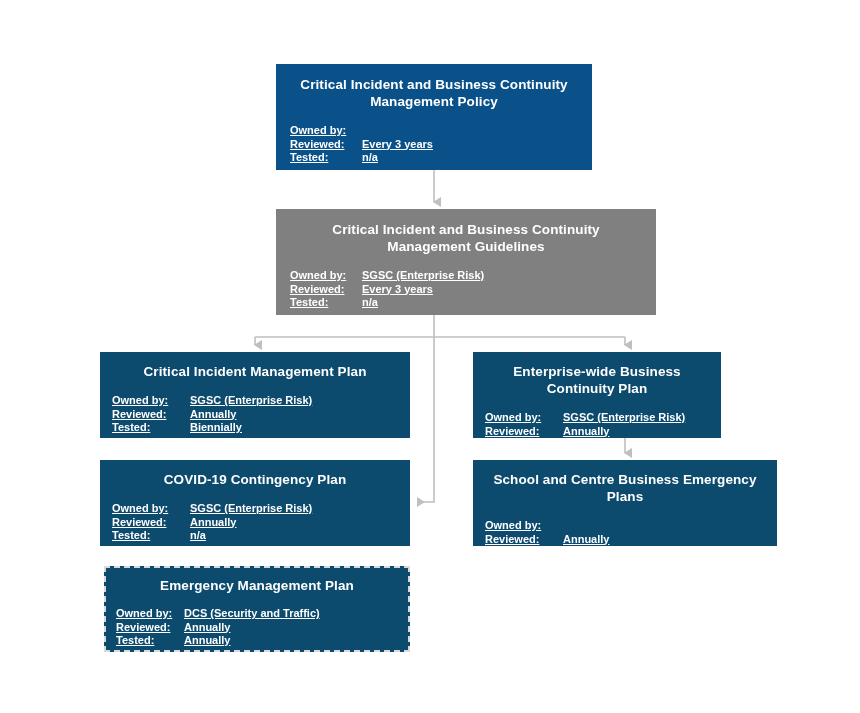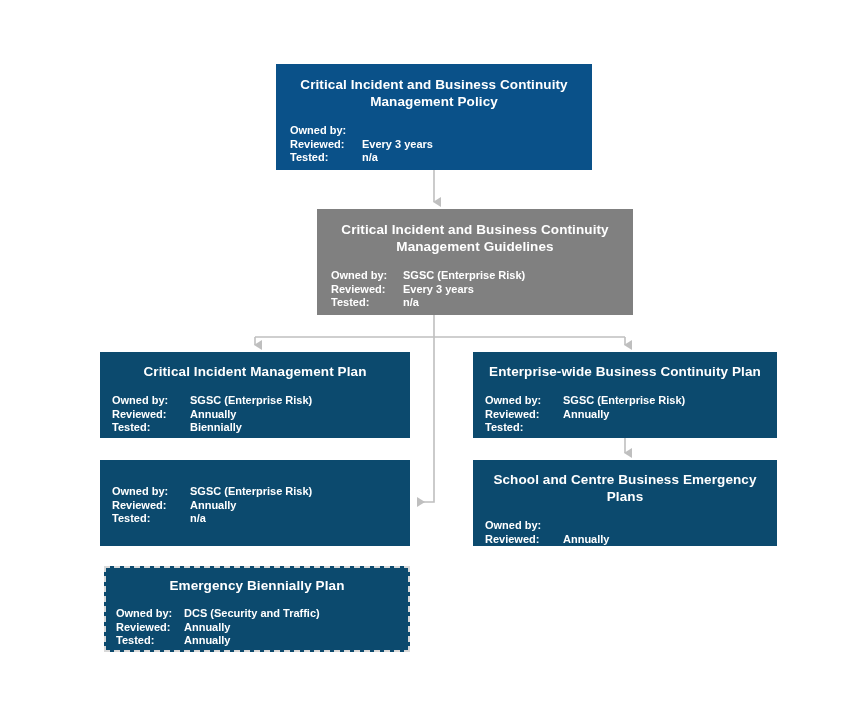--- a/index.html
+++ b/index.html
@@ -37,20 +37,21 @@
     text-align: center;
     font-weight: bold;
     font-size: 13.5px;
     line-height: 17px;
     letter-spacing: 0.1px;
   }
   .node .meta {
     font-size: 11px;
     line-height: 13.5px;
     font-weight: bold;
+    text-decoration: underline;
   }
   .meta-row {
     display: flex;
     flex-direction: row;
   }
   .meta-label {
     flex: 0 0 auto;
   }
   .meta-value {
     flex: 1 1 auto;
@@ -63,43 +64,42 @@
     background: #0a5189;
     padding: 12px 14px 0 14px;
   }
   #node-policy .title { font-size: 13.5px; }
   #node-policy .meta { margin-top: 14px; }
   #node-policy .meta-label { width: 72px; }
 
   
   #node-guidelines {
     left: 276px; top: 209px;
-    width: 316px; height: 106px;
+    width: 380px; height: 106px;
     background: #808080;
     padding: 12px 14px 0 14px;
-    margin-left: 41px;
   }
   #node-guidelines .meta { margin-top: 14px; }
   #node-guidelines .meta-label { width: 72px; }
 
   
   .plan {
     background: #0c4a6e;
     padding: 11px 12px 0 12px;
   }
   .plan .meta { margin-top: 14px; }
   .plan .meta-label { width: 78px; }
 
   #node-cimp      { left: 100px; top: 352px; width: 310px; height: 86px; }
   #node-covid     { left: 100px; top: 460px; width: 310px; height: 86px; }
   #node-emp       { left: 104px; top: 566px; width: 306px; height: 86px;
                     border: 2px dashed #d9d9d9; padding: 9px 10px 0 10px; }
   #node-emp .meta { margin-top: 13px; }
   #node-emp .meta-label { width: 68px; }
-  #node-ebcp      { left: 473px; top: 352px; width: 304px; height: 86px; }
+  #node-ebcp      { left: 473px; top: 352px; width: 248px; height: 86px; }
   #node-scbcp     { left: 473px; top: 460px; width: 304px; height: 86px; }
 </style>
 </head>
 <body>
 
 <div id="diagram">
 
   <svg class="connectors" viewBox="0 0 860 713" width="860" height="713" aria-hidden="true">
     <defs>
       <marker id="arrowDown" markerWidth="10" markerHeight="10" refX="5" refY="8" orient="auto" markerUnits="userSpaceOnUse">
@@ -177,38 +177,39 @@
         <span class="meta-value">Annually</span>
       </div>
       <div class="meta-row">
         <span class="meta-label">Tested:</span>
         <span class="meta-value">Biennially</span>
       </div>
     </div>
   </div>
 
   <div class="node plan" id="node-covid">
+    <div class="title">COVID-19 Contingency Plan</div>
     <div class="meta">
       <div class="meta-row">
         <span class="meta-label">Owned by:</span>
         <span class="meta-value">SGSC (Enterprise Risk)</span>
       </div>
       <div class="meta-row">
         <span class="meta-label">Reviewed:</span>
         <span class="meta-value">Annually</span>
       </div>
       <div class="meta-row">
         <span class="meta-label">Tested:</span>
         <span class="meta-value">n/a</span>
       </div>
     </div>
   </div>
 
   <div class="node plan" id="node-emp">
-    <div class="title">Emergency Biennially Plan</div>
+    <div class="title">Emergency Management Plan</div>
     <div class="meta">
       <div class="meta-row">
         <span class="meta-label">Owned by:</span>
         <span class="meta-value">DCS (Security and Traffic)</span>
       </div>
       <div class="meta-row">
         <span class="meta-label">Reviewed:</span>
         <span class="meta-value">Annually</span>
       </div>
       <div class="meta-row">

